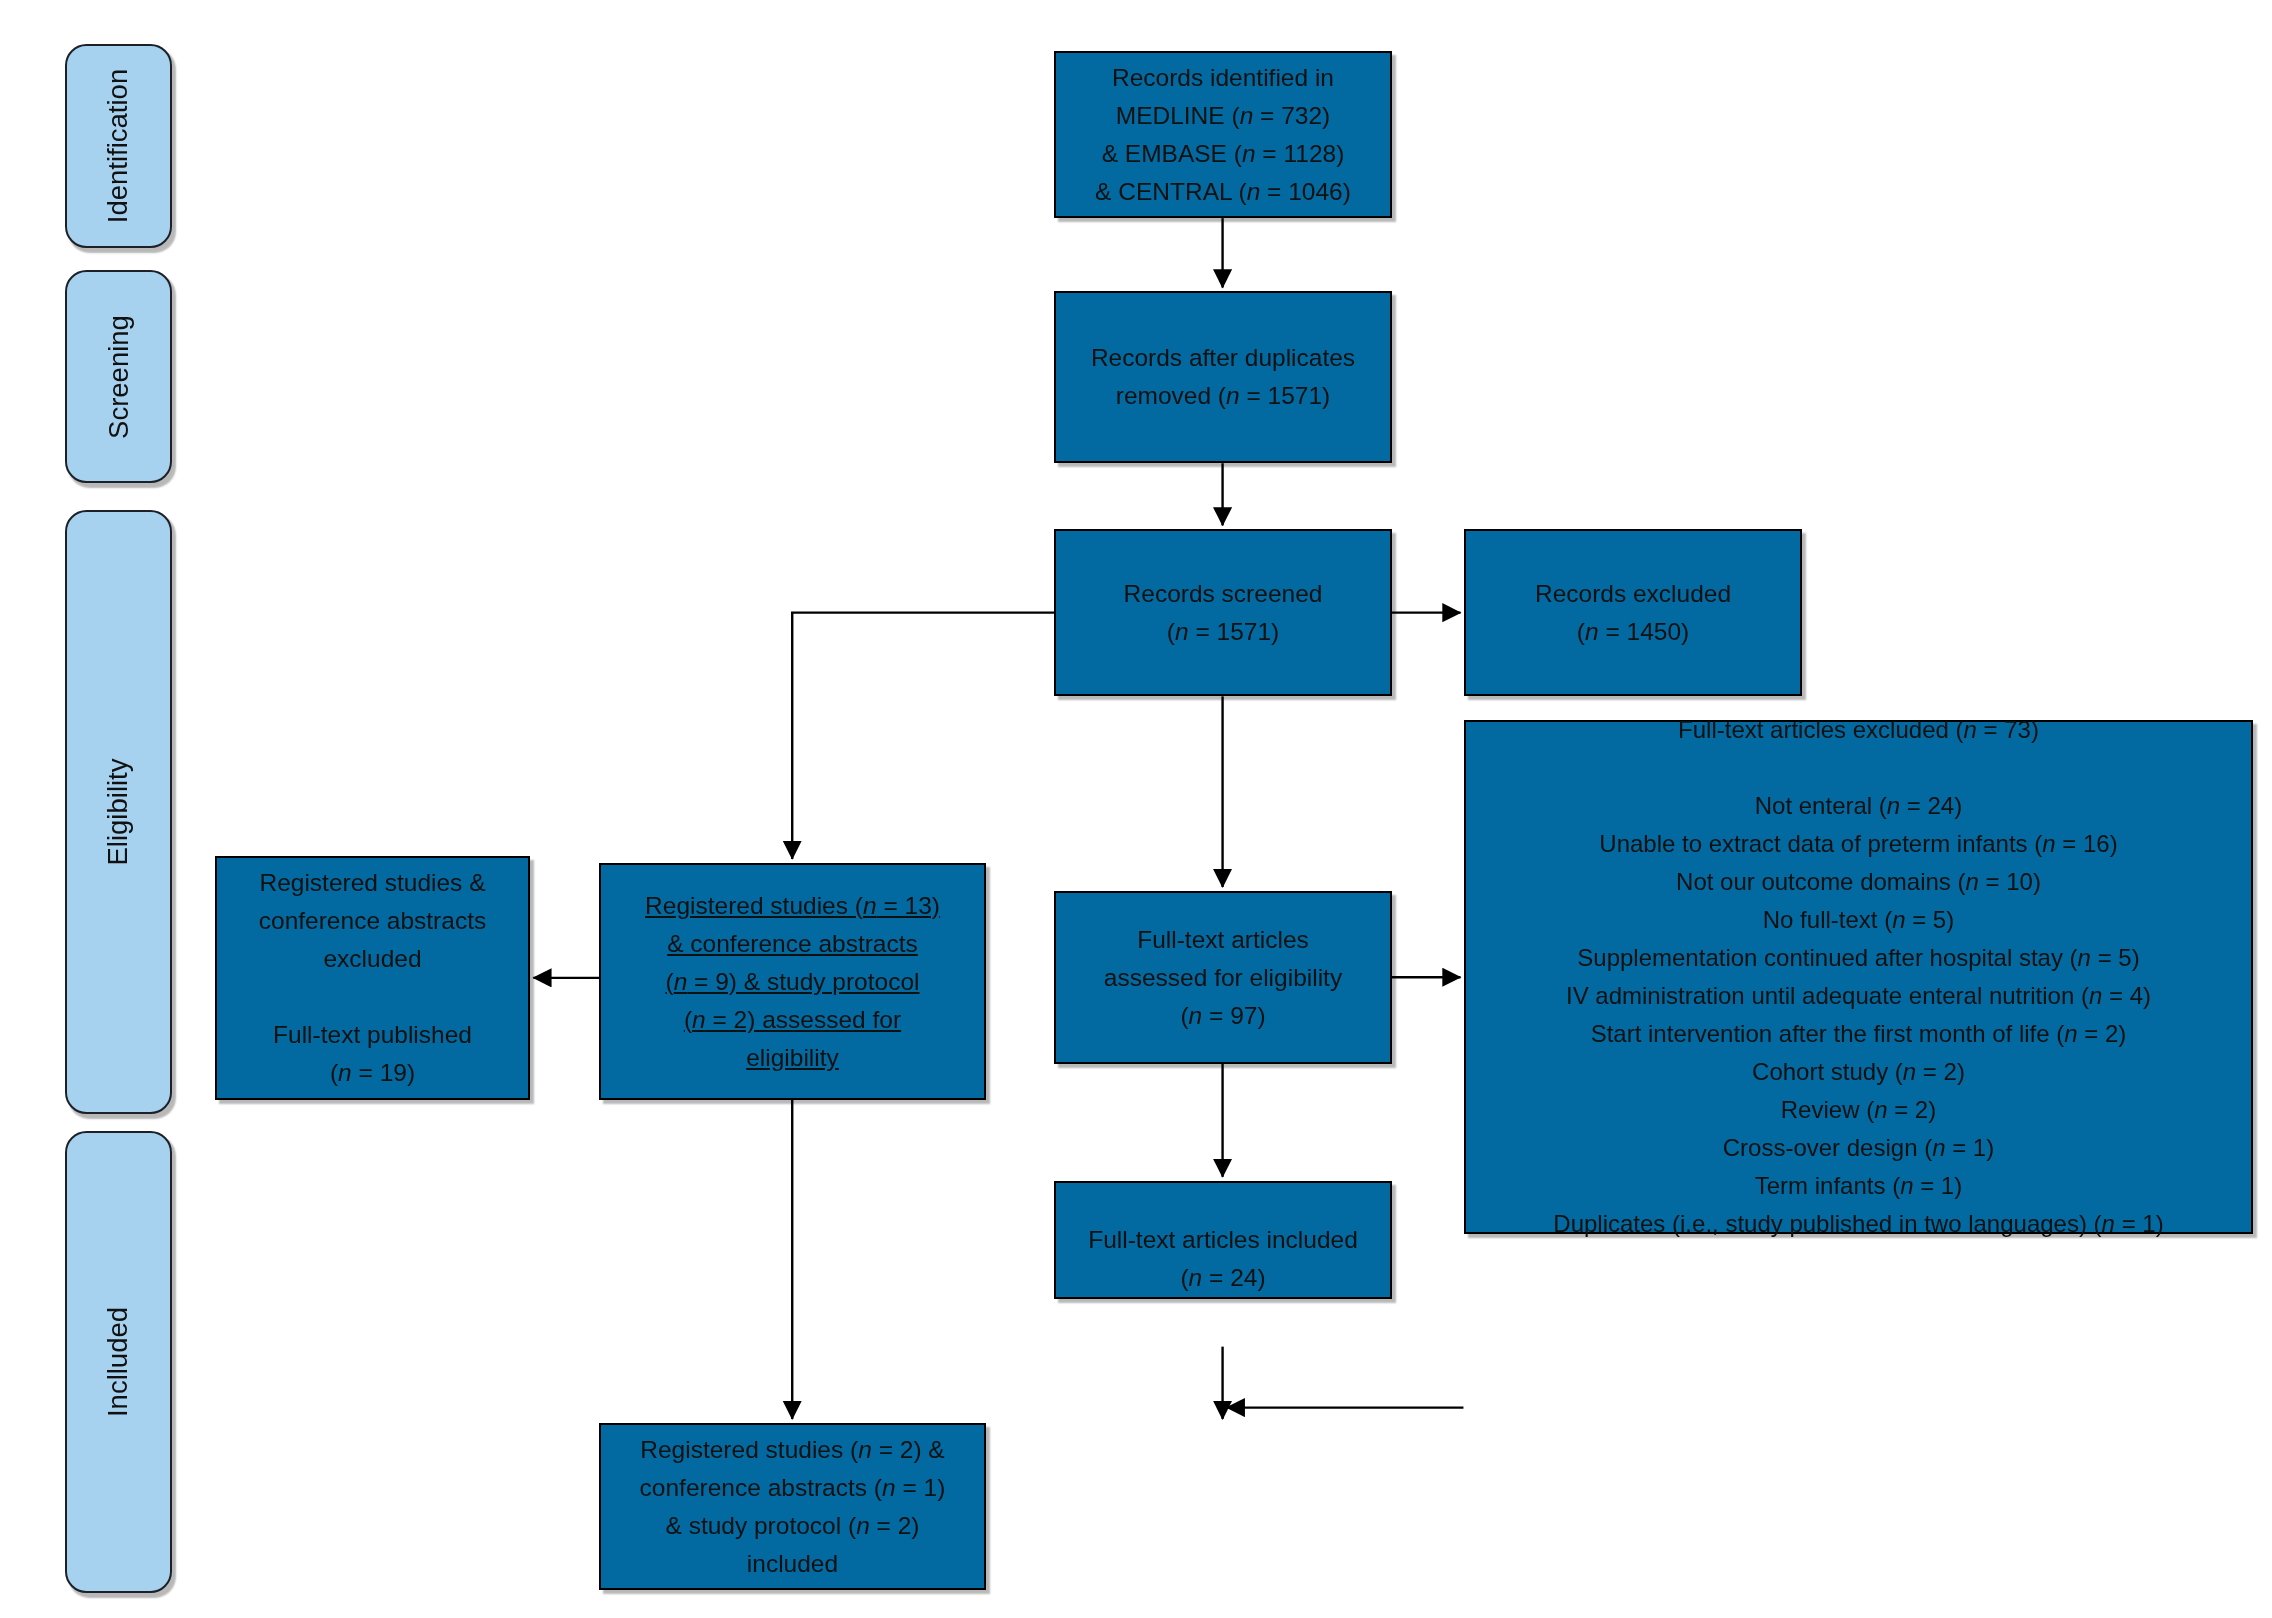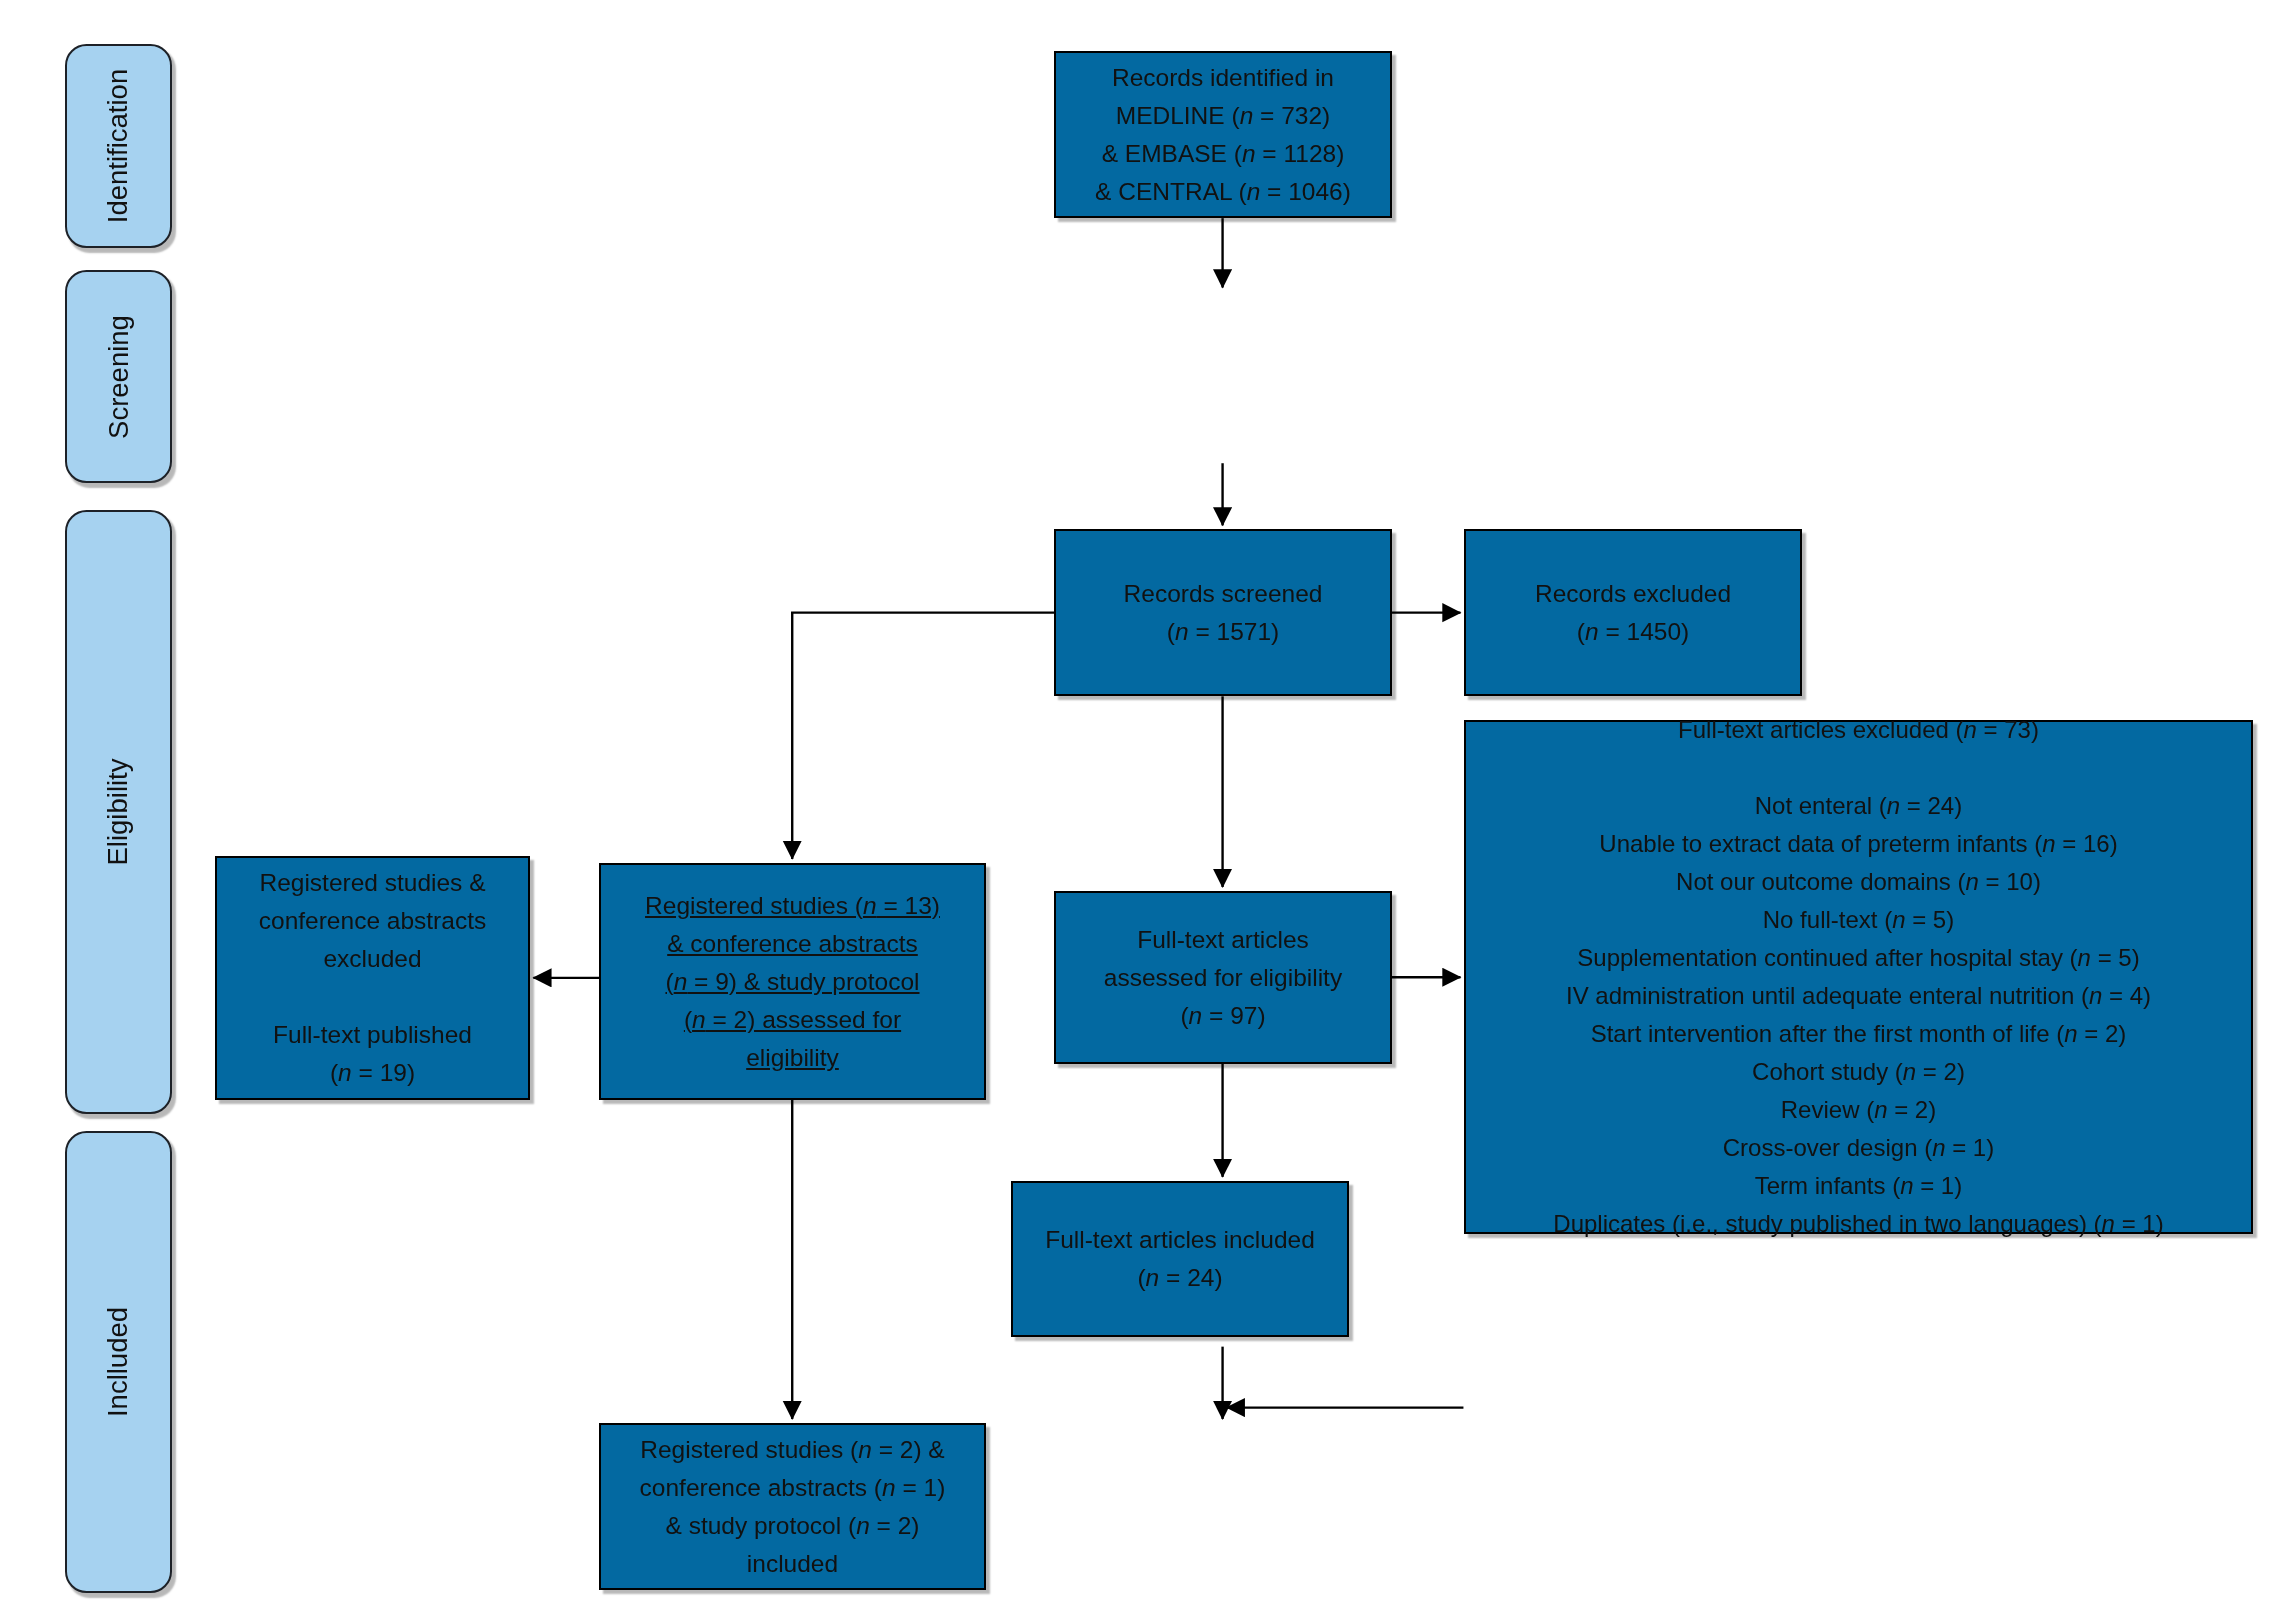--- a/index.html
+++ b/index.html
@@ -85,33 +85,37 @@
     <span>Inclluded</span>
   </div>
 
   <div class="fbox" style="left:1054px;top:51px;width:338px;height:167px;">
     <div class="txt ntext">Records identified in
 MEDLINE (<i>n</i> = 732)
 &amp; EMBASE (<i>n</i> = 1128)
 &amp; CENTRAL (<i>n</i> = 1046)</div>
   </div>
 
+  <div class="fbox" style="left:1054px;top:291px;width:338px;height:172px;">
+    <div class="txt ntext">Records after duplicates
+removed (<i>n</i> = 1571)</div>
+  </div>
 
   <div class="fbox" style="left:1054px;top:529px;width:338px;height:167px;">
     <div class="txt ntext">Records screened
 (<i>n</i> = 1571)</div>
   </div>
 
   <div class="fbox" style="left:1054px;top:891px;width:338px;height:173px;">
     <div class="txt ntext">Full-text articles
 assessed for eligibility
 (<i>n</i> = 97)</div>
   </div>
 
-  <div class="fbox" style="left:1011px;top:1181px;width:338px;height:156px;">
+  <div class="fbox" style="left:1054px;top:1181px;width:338px;height:118px;align-items:flex-end;">
     <div class="txt ntext">Full-text articles included
 (<i>n</i> = 24)</div>
   </div>
 
 
   <div class="fbox" style="left:1464px;top:529px;width:338px;height:167px;">
     <div class="txt ntext">Records excluded
 (<i>n</i> = 1450)</div>
   </div>
 

